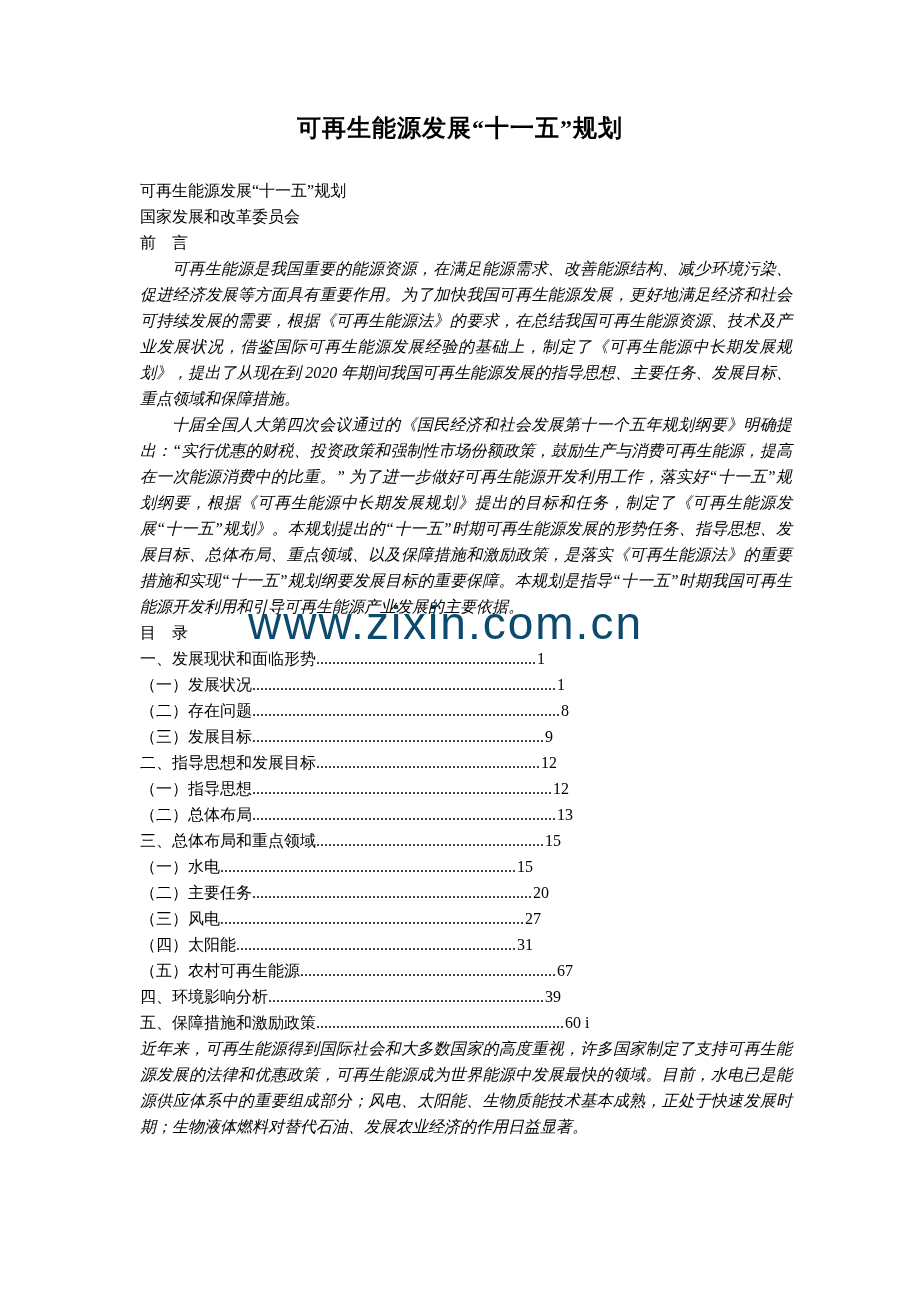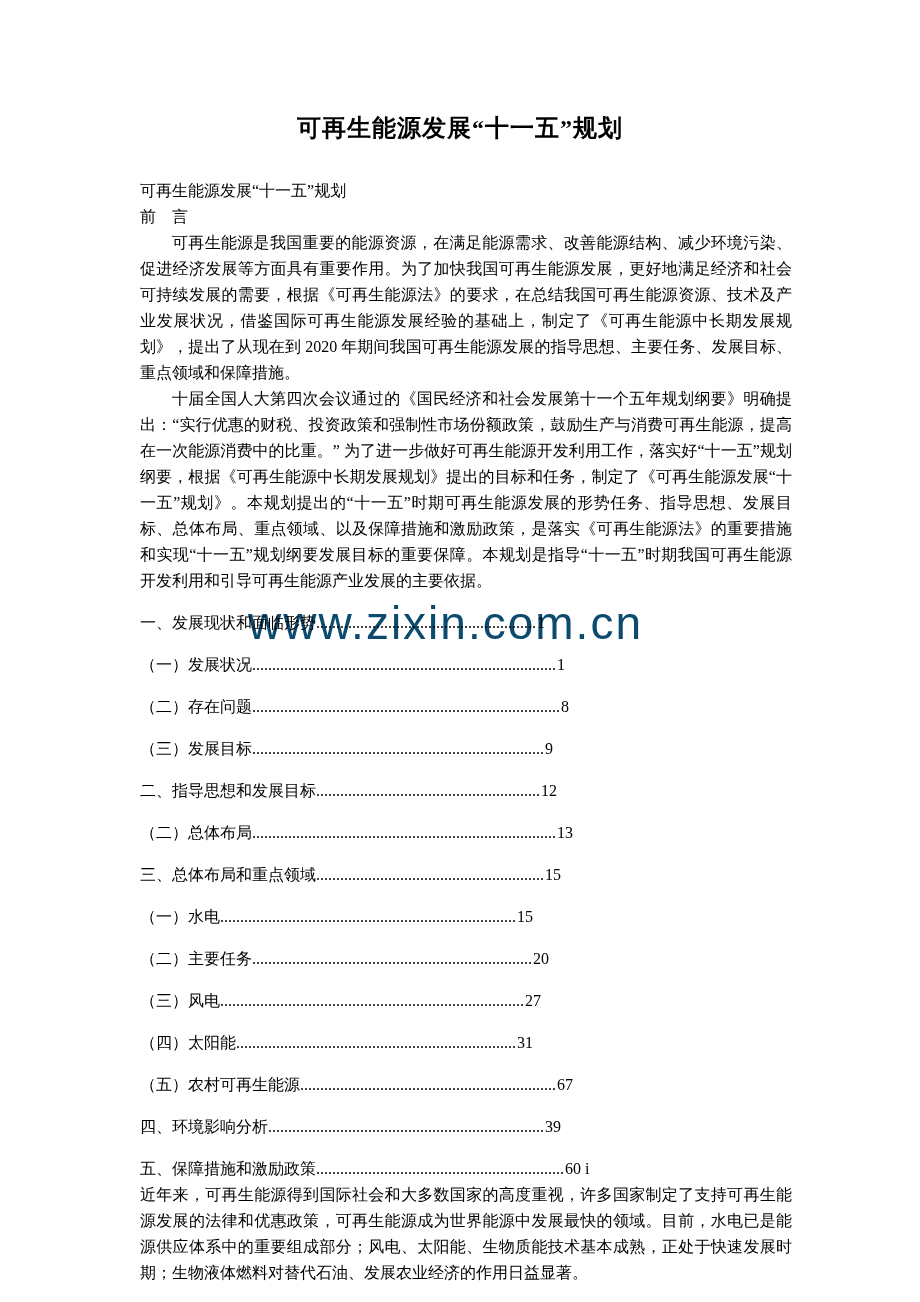--- a/index.html
+++ b/index.html
@@ -45,54 +45,56 @@
   .content {
     position: absolute;
     left: 140px;
     top: 178px;
     width: 652px;
     font-size: 16px;
     line-height: 26px;
     z-index: 1;
   }
   .line { white-space: pre-wrap; }
-  .para { text-align: justify; }
+  .para { text-align: justify; font-style: italic; }
   .para.indent { text-indent: 2em; }
   .toc-row {
     white-space: nowrap;
     overflow: hidden;
     height: 26px;
-    margin-top: 16px;
   }
   .toc-dots { letter-spacing: 0px; }
   .toc-page { padding-left: 1px; }
 </style>
 </head>
 <body>
 
 <div class="page">
 
   <div class="watermark">www.zixin.com.cn</div>
 
   <h1 class="doc-title">可再生能源发展“十一五”规划</h1>
 
   <div class="content">
 
     <div class="line">可再生能源发展“十一五”规划</div>
+    <div class="line">国家发展和改革委员会</div>
     <div class="line">前　言</div>
 
     <div class="para indent">可再生能源是我国重要的能源资源，在满足能源需求、改善能源结构、减少环境污染、促进经济发展等方面具有重要作用。为了加快我国可再生能源发展，更好地满足经济和社会可持续发展的需要，根据《可再生能源法》的要求，在总结我国可再生能源资源、技术及产业发展状况，借鉴国际可再生能源发展经验的基础上，制定了《可再生能源中长期发展规划》，提出了从现在到 2020 年期间我国可再生能源发展的指导思想、主要任务、发展目标、重点领域和保障措施。</div>
     <div class="para indent">十届全国人大第四次会议通过的《国民经济和社会发展第十一个五年规划纲要》明确提出：“实行优惠的财税、投资政策和强制性市场份额政策，鼓励生产与消费可再生能源，提高在一次能源消费中的比重。”  为了进一步做好可再生能源开发利用工作，落实好“十一五”规划纲要，根据《可再生能源中长期发展规划》提出的目标和任务，制定了《可再生能源发展“十一五”规划》。本规划提出的“十一五”时期可再生能源发展的形势任务、指导思想、发展目标、总体布局、重点领域、以及保障措施和激励政策，是落实《可再生能源法》的重要措施和实现“十一五”规划纲要发展目标的重要保障。本规划是指导“十一五”时期我国可再生能源开发利用和引导可再生能源产业发展的主要依据。</div>
 
+    <div class="line">目　录</div>
 
     <div class="toc-row"><span class="toc-label">一、发展现状和面临形势</span><span class="toc-dots">.......................................................</span><span class="toc-page">1</span></div>
     <div class="toc-row"><span class="toc-label">（一）发展状况</span><span class="toc-dots">............................................................................</span><span class="toc-page">1</span></div>
     <div class="toc-row"><span class="toc-label">（二）存在问题</span><span class="toc-dots">.............................................................................</span><span class="toc-page">8</span></div>
     <div class="toc-row"><span class="toc-label">（三）发展目标</span><span class="toc-dots">.........................................................................</span><span class="toc-page">9</span></div>
     <div class="toc-row"><span class="toc-label">二、指导思想和发展目标</span><span class="toc-dots">........................................................</span><span class="toc-page">12</span></div>
+    <div class="toc-row"><span class="toc-label">（一）指导思想</span><span class="toc-dots">...........................................................................</span><span class="toc-page">12</span></div>
     <div class="toc-row"><span class="toc-label">（二）总体布局</span><span class="toc-dots">............................................................................</span><span class="toc-page">13</span></div>
     <div class="toc-row"><span class="toc-label">三、总体布局和重点领域</span><span class="toc-dots">.........................................................</span><span class="toc-page">15</span></div>
     <div class="toc-row"><span class="toc-label">（一）水电</span><span class="toc-dots">..........................................................................</span><span class="toc-page">15</span></div>
     <div class="toc-row"><span class="toc-label">（二）主要任务</span><span class="toc-dots">......................................................................</span><span class="toc-page">20</span></div>
     <div class="toc-row"><span class="toc-label">（三）风电</span><span class="toc-dots">............................................................................</span><span class="toc-page">27</span></div>
     <div class="toc-row"><span class="toc-label">（四）太阳能</span><span class="toc-dots">......................................................................</span><span class="toc-page">31</span></div>
     <div class="toc-row"><span class="toc-label">（五）农村可再生能源</span><span class="toc-dots">................................................................</span><span class="toc-page">67</span></div>
     <div class="toc-row"><span class="toc-label">四、环境影响分析</span><span class="toc-dots">.....................................................................</span><span class="toc-page">39</span></div>
     <div class="toc-row"><span class="toc-label">五、保障措施和激励政策</span><span class="toc-dots">..............................................................</span><span class="toc-page">60 i</span></div>
 

